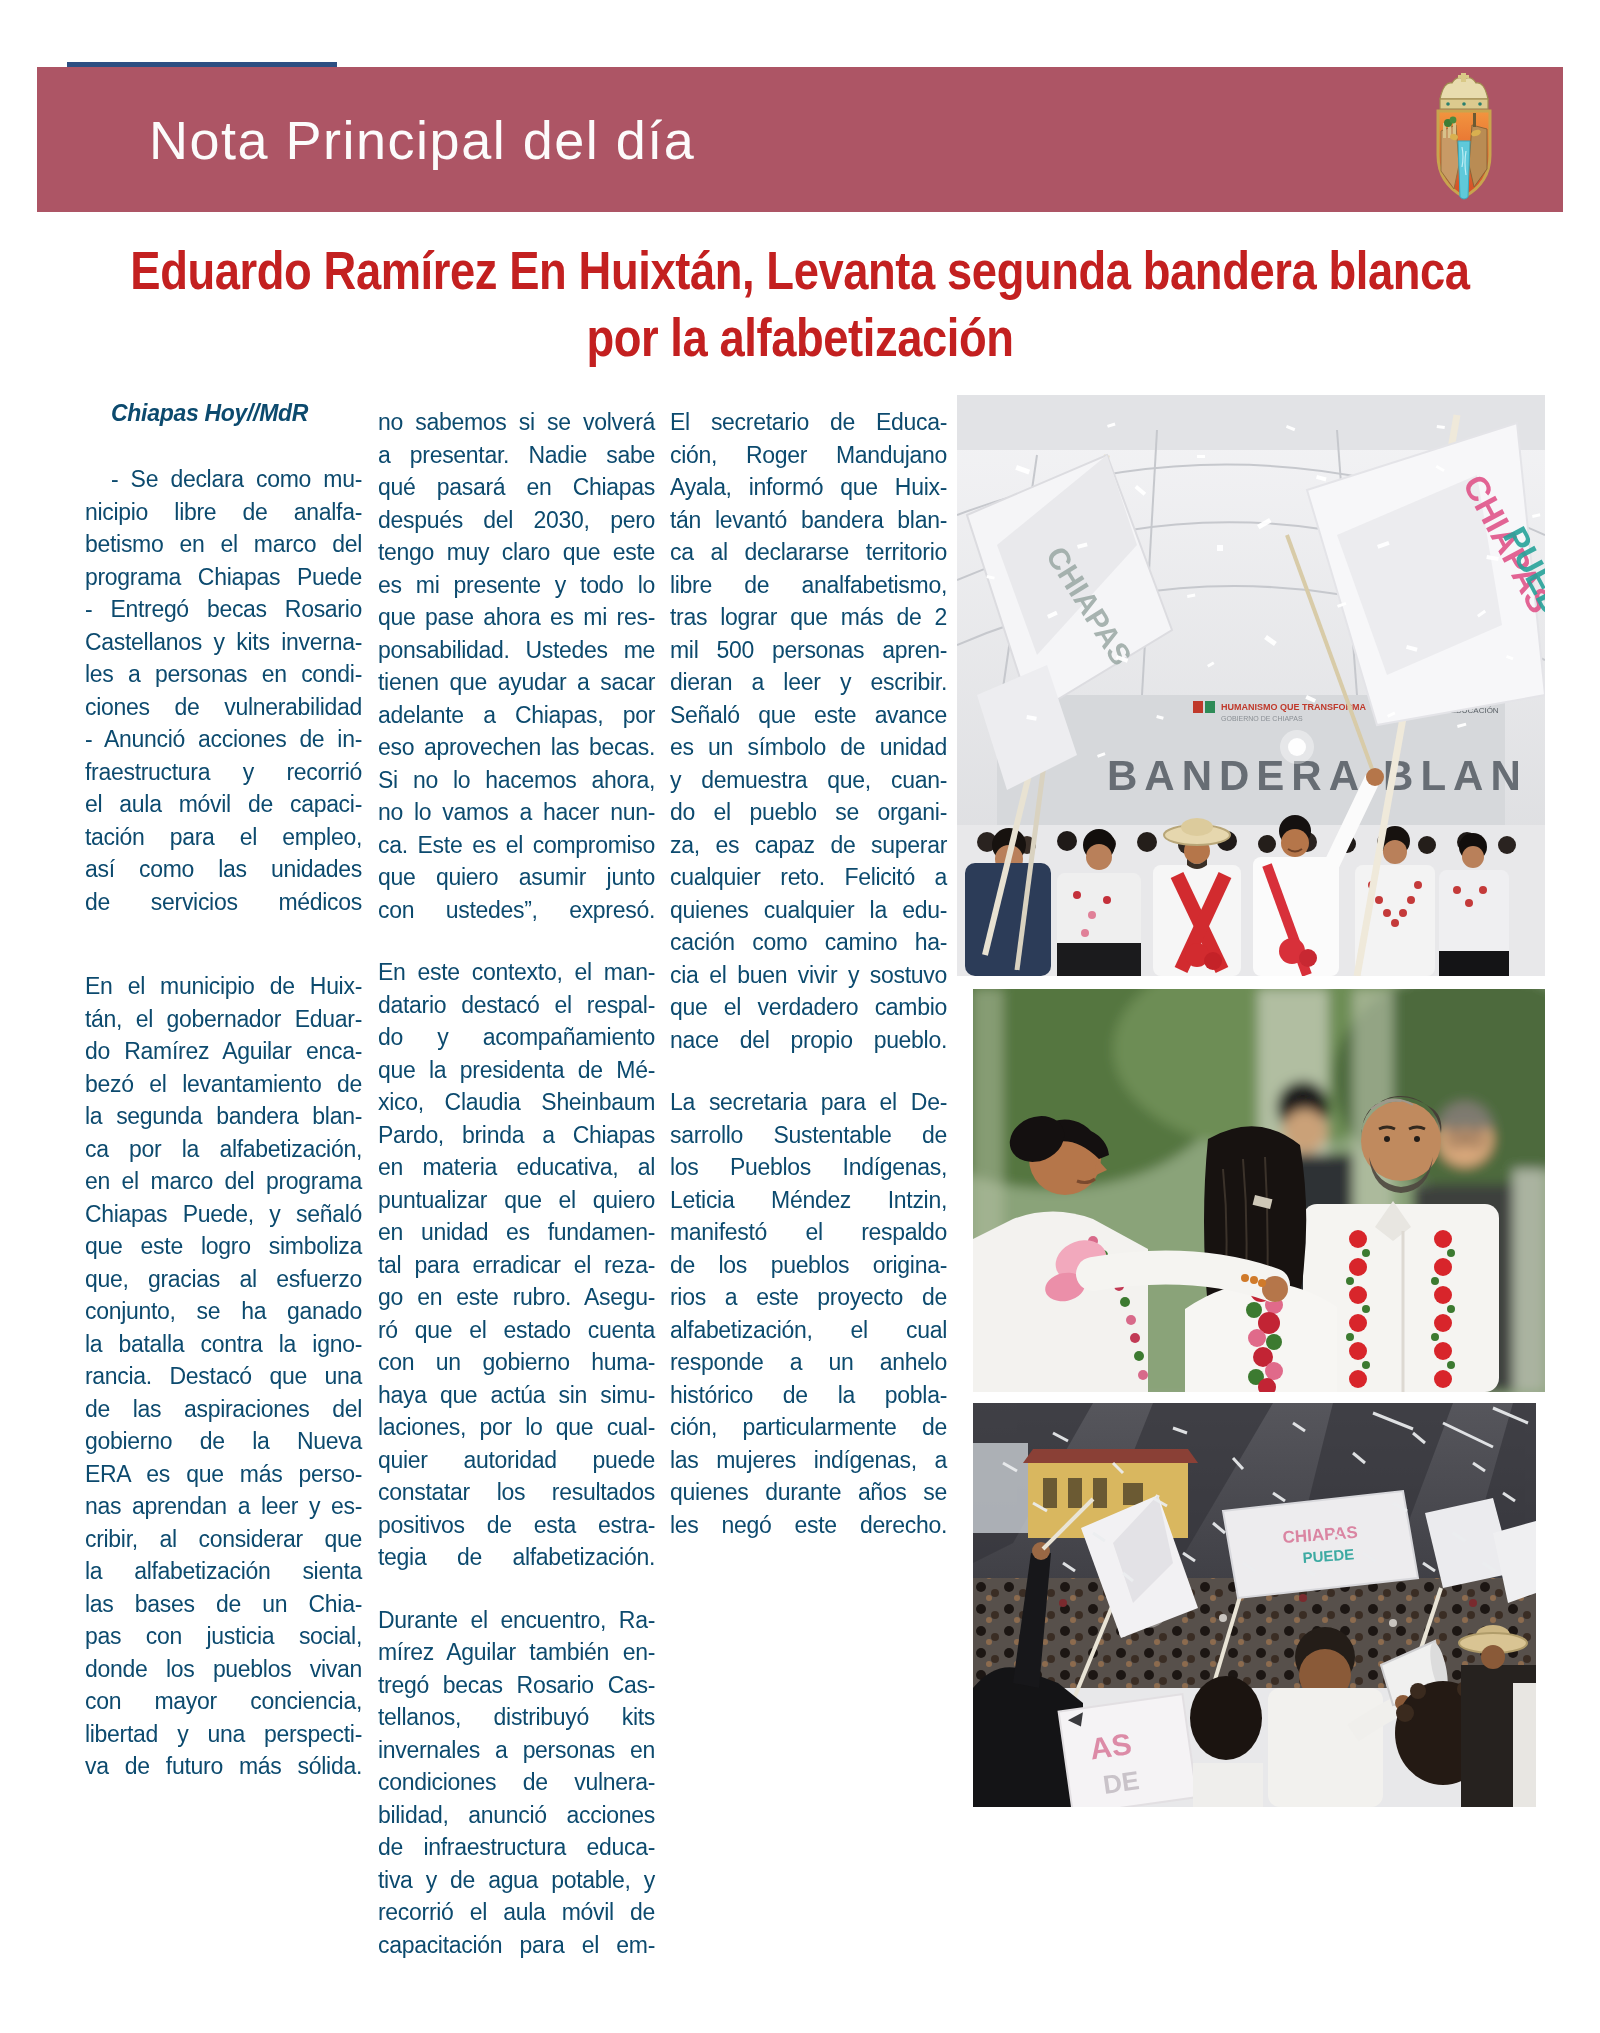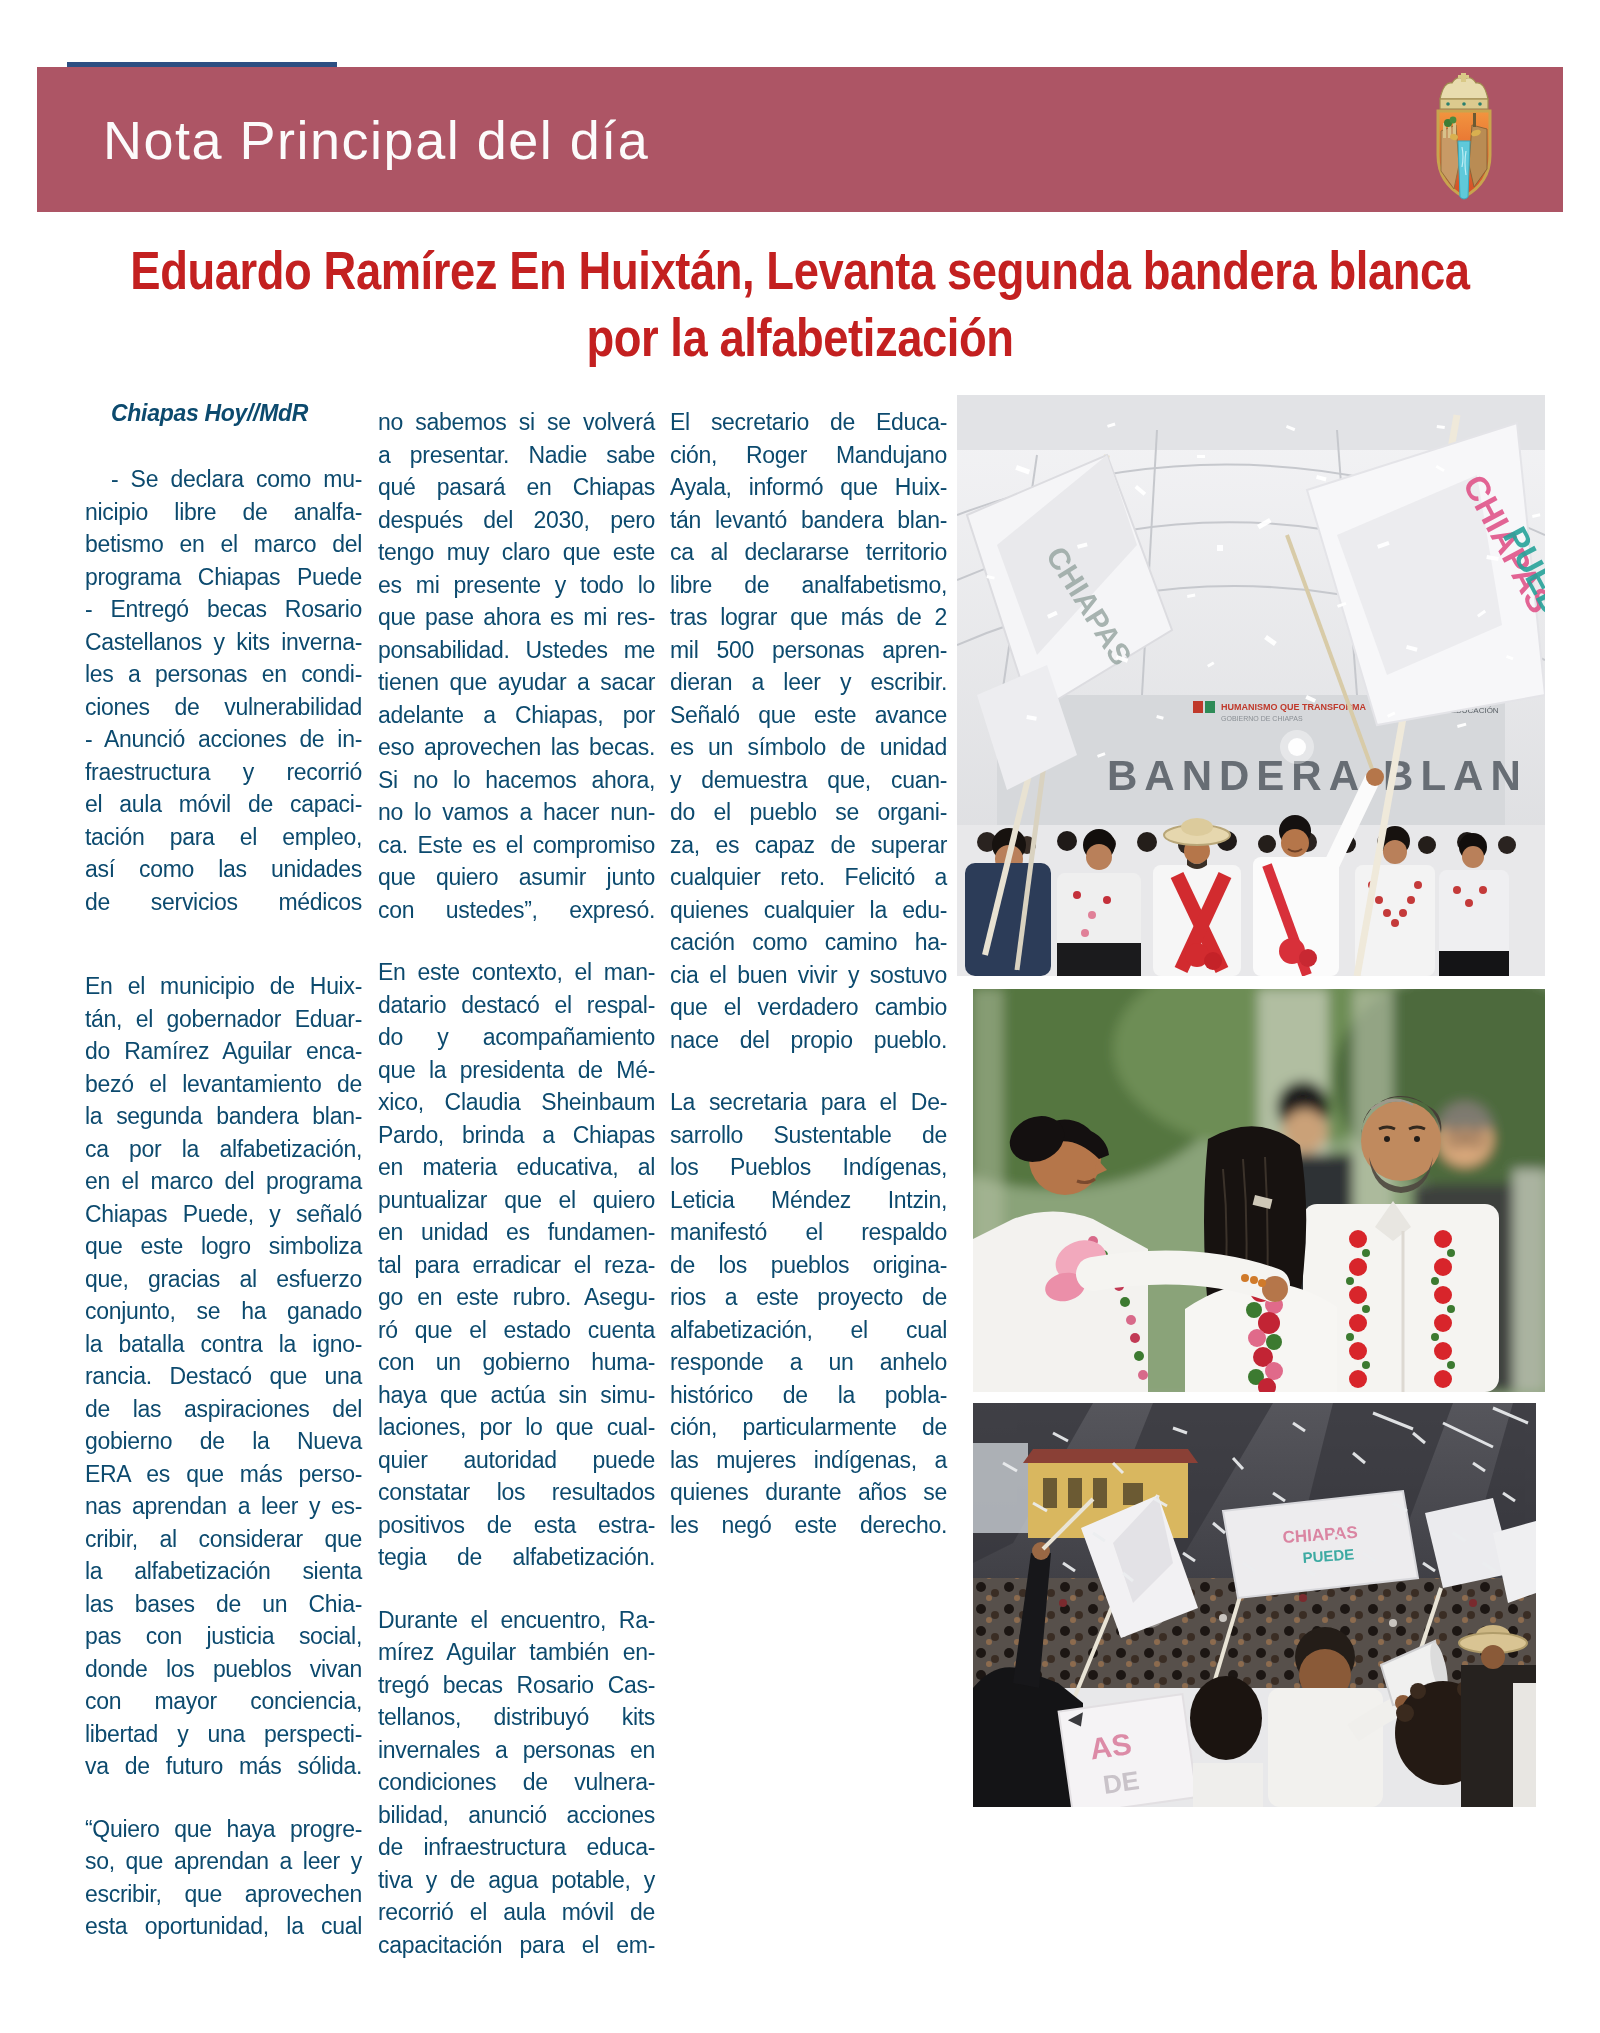--- a/index.html
+++ b/index.html
@@ -3,21 +3,21 @@
 <meta charset="utf-8">
 <style>
   html,body{margin:0;padding:0;background:#ffffff;}
   #page{position:relative;width:1600px;height:2033px;background:#ffffff;overflow:hidden;
         font-family:"Liberation Sans","DejaVu Sans",sans-serif;}
 
   
   .accent-line{position:absolute;left:67px;top:62px;width:270px;height:7px;background:#2d4f82;}
   .banner{position:absolute;left:37px;top:67px;width:1526px;height:145px;background:#ad5565;
           display:flex;align-items:center;}
-  .banner-title{color:#fcfbfb;font-size:54px;font-weight:300;letter-spacing:1.5px;padding-left:66px;}
+  .banner-title{color:#fcfbfb;font-size:54px;font-weight:300;letter-spacing:1.5px;padding-left:112px;}
   .coa{position:absolute;left:1424px;top:73px;width:80px;height:130px;}
   .coa svg{display:block;width:100%;height:100%;}
 
   
   .headline{position:absolute;left:0;top:237px;width:1600px;text-align:center;color:#c32020;
             font-weight:bold;font-size:54px;line-height:67px;transform:scaleX(0.84);letter-spacing:-0.5px;}
 
   
   .col{position:absolute;width:277px;font-size:23px;color:#0c4a6e;letter-spacing:-0.3px;}
   #col1{left:85px;top:400px;}
@@ -122,26 +122,20 @@
           <div class="jline">ERA es que más perso-</div>
           <div class="jline">nas aprendan a leer y es-</div>
           <div class="jline">cribir, al considerar que</div>
           <div class="jline">la alfabetización sienta</div>
           <div class="jline">las bases de un Chia-</div>
           <div class="jline">pas con justicia social,</div>
           <div class="jline">donde los pueblos vivan</div>
           <div class="jline">con mayor conciencia,</div>
           <div class="jline">libertad y una perspecti-</div>
           <div class="jline">va de futuro más sólida.</div>
-        </div>
-        <div class="para">
-          <div class="jline">“Quiero que haya progre-</div>
-          <div class="jline">so, que aprendan a leer y</div>
-          <div class="jline">escribir, que aprovechen</div>
-          <div class="jline">esta oportunidad, la cual</div>
         </div>
       </div>
   </div>
 
   <div class="col" id="col2">
     <div class="paras">
         <div class="para">
           <div class="jline">no sabemos si se volverá</div>
           <div class="jline">a presentar. Nadie sabe</div>
           <div class="jline">qué pasará en Chiapas</div>

